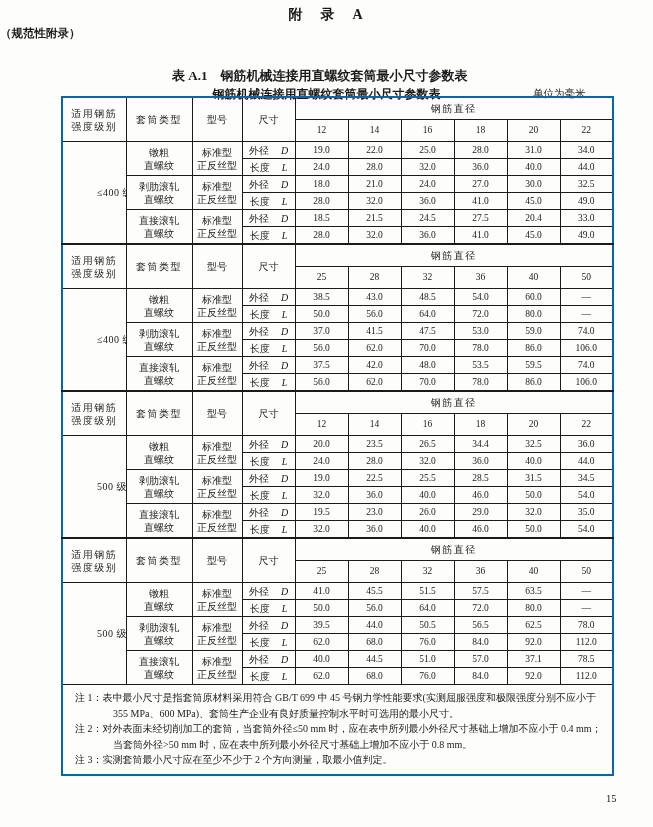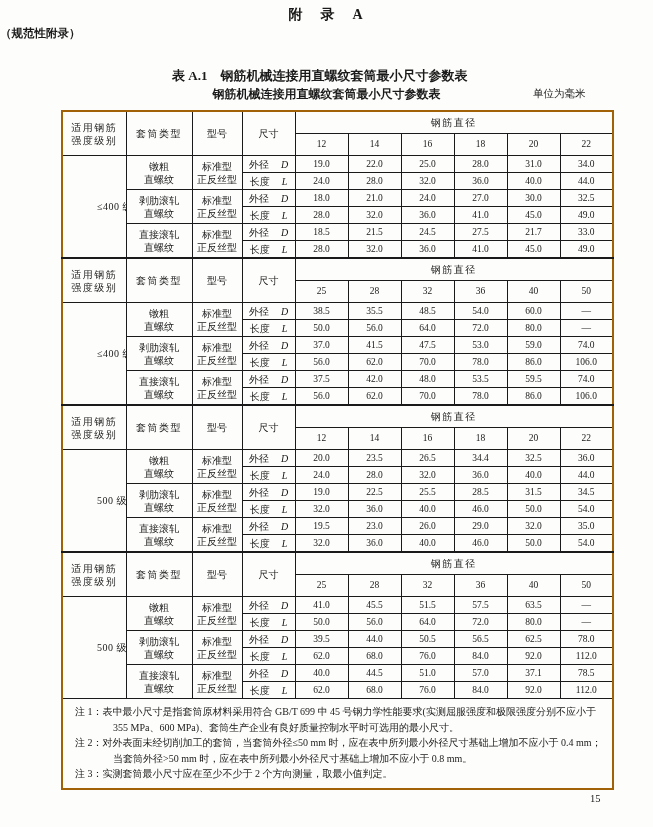--- a/index.html
+++ b/index.html
@@ -10,23 +10,23 @@
   }
   .t1{position:absolute;top:6px;left:0;width:100%;text-align:center;
       font-size:14px;font-weight:bold;letter-spacing:2px;}
   .t2{position:absolute;top:26px;left:0;width:100%;
       font-size:11.5px;font-weight:bold;}
   .t3{position:absolute;top:46px;left:0;width:100%;text-align:center;
       font-size:12px;font-weight:bold;margin-top:40px;}
   .caption{position:absolute;top:67px;left:172px;font-size:13px;font-weight:bold;}
   .unit{position:absolute;top:87px;left:488px;font-size:10.5px;margin-left:45px;}
   table{
-    position:absolute;top:110px;left:61px;width:549px;
+    position:absolute;top:96px;left:61px;width:549px;
     border-collapse:collapse;table-layout:fixed;
-    border:2px solid #a16207;
+    border:2px solid #0369a1;
   }
   col.c1{width:64px;} col.c2{width:66px;} col.c3{width:50px;} col.c4{width:53px;}
   col.cv{width:53px;}
   th,td{
     border:1px solid #1a1a1a;text-align:center;vertical-align:middle;
     font-weight:normal;font-size:10px;padding:0;line-height:1.3;
     overflow:hidden;white-space:nowrap;
   }
   th{height:21px;}
   td{height:16px;}
@@ -36,21 +36,21 @@
   .grade{letter-spacing:0.5px;padding-left:34px;}
   .val{font-size:9.5px;}
   .dim-text{margin-right:12px;}
   i.sym{font-style:italic;}
   .notes-cell{
     text-align:left;padding:5px 10px 6px 12px;height:auto;
     white-space:normal;
     margin-left:11px;
   }
   .note{font-size:10px;line-height:15.5px;padding-left:38px;text-indent:-38px;}
-  .pageno{position:absolute;top:793px;left:590px;font-size:10.5px;}
+  .pageno{position:absolute;top:793px;left:606px;font-size:10.5px;}
 </style>
 </head>
 <body>
 
 <div class="t1">附　录　A</div>
 <div class="t2">（规范性附录）</div>
 <div class="t3">钢筋机械连接用直螺纹套筒最小尺寸参数表</div>
 
 <div class="caption">表 A.1　钢筋机械连接用直螺纹套筒最小尺寸参数表</div>
 <div class="unit">单位为毫米</div>
@@ -147,21 +147,21 @@
         </td>
         <td rowspan="2" class=" two-line">
           <div>标准型</div>
           <div>正反丝型</div>
         </td>
         <td><span class="dim-text">外径</span><i class="sym">D</i></td>
         <td class="val">18.5</td>
         <td class="val">21.5</td>
         <td class="val">24.5</td>
         <td class="val">27.5</td>
-        <td class="val">21.7</td>
+        <td class="val">20.4</td>
         <td class="val">33.0</td>
       </tr>
       <tr>
         <td><span class="dim-text">长度</span><i class="sym">L</i></td>
         <td class="val">28.0</td>
         <td class="val">32.0</td>
         <td class="val">36.0</td>
         <td class="val">41.0</td>
         <td class="val">45.0</td>
         <td class="val">49.0</td>
@@ -189,21 +189,21 @@
         <td rowspan="2" class=" two-line">
           <div>镦粗</div>
           <div>直螺纹</div>
         </td>
         <td rowspan="2" class=" two-line">
           <div>标准型</div>
           <div>正反丝型</div>
         </td>
         <td><span class="dim-text">外径</span><i class="sym">D</i></td>
         <td class="val">38.5</td>
-        <td class="val">35.5</td>
+        <td class="val">43.0</td>
         <td class="val">48.5</td>
         <td class="val">54.0</td>
         <td class="val">60.0</td>
         <td class="val">—</td>
       </tr>
       <tr>
         <td><span class="dim-text">长度</span><i class="sym">L</i></td>
         <td class="val">50.0</td>
         <td class="val">56.0</td>
         <td class="val">64.0</td>

